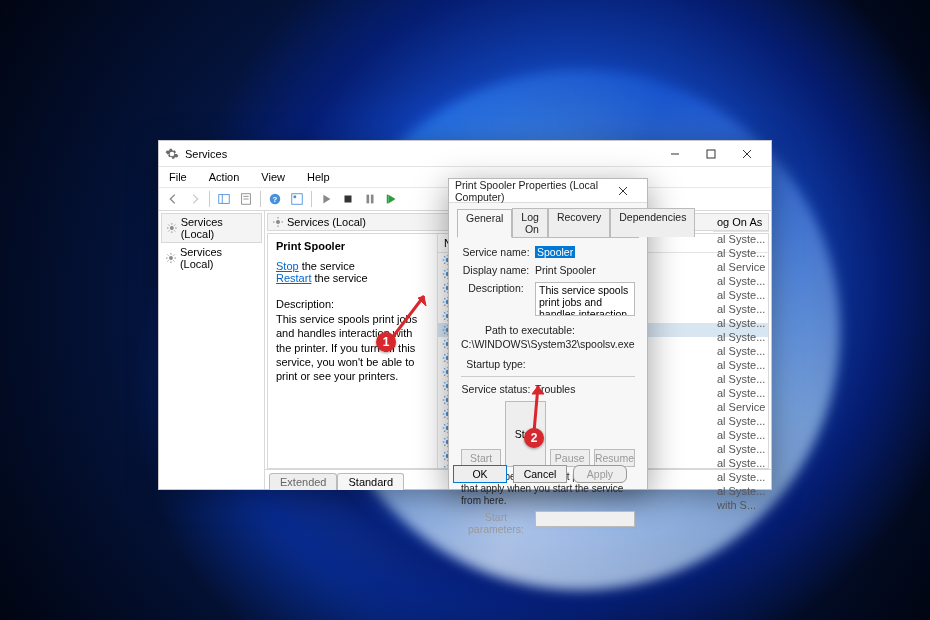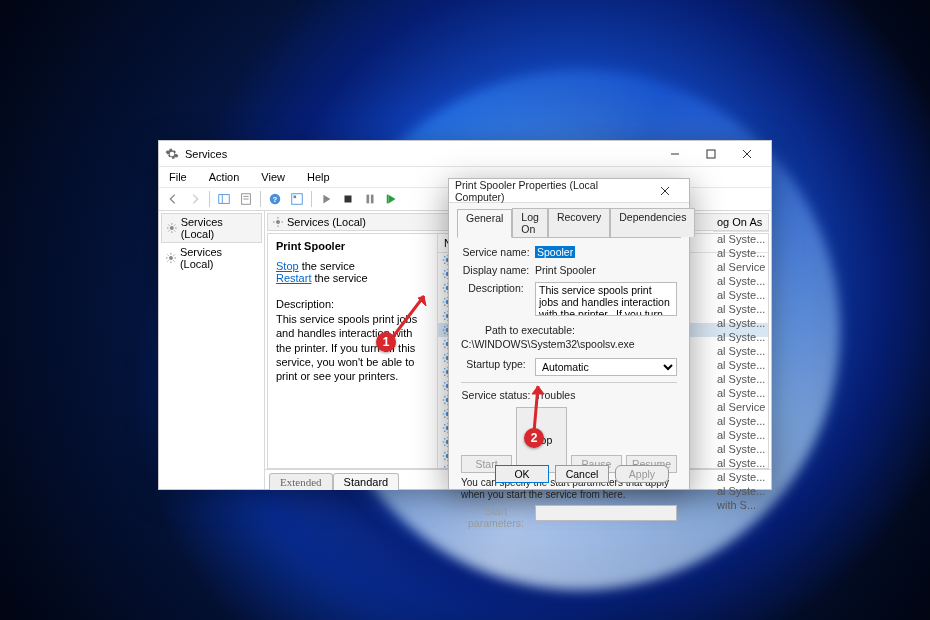--- a/index.html
+++ b/index.html
@@ -47,30 +47,30 @@
 .detail-left .desc-label { margin-top:14px; }
 .detail-left .desc { margin-top:2px; line-height:1.3; }
 .detail-right { flex:1; overflow:hidden; }
 .detail-right .col-head { padding:3px 6px; border-bottom:1px solid #e4e4e4; font-size:11px; }
 .svc-list { overflow:hidden; }
 .svc-item { display:flex; align-items:center; gap:3px; padding:1px 4px; font-size:11px; white-space:nowrap; }
 .svc-item.selected { background:#d8e6f2; }
 .svc-icon { width:12px; height:12px; flex:0 0 12px; }
 .tabs { height:20px; border-top:1px solid #d8d8d8; display:flex; align-items:flex-end; padding-left:4px; gap:0; font-size:11px; }
 .tabs .tab { padding:2px 10px; border:1px solid #bbb; border-bottom:none; background:#f6f6f6; border-radius:3px 3px 0 0; position:relative; top:1px; }
-.tabs .tab.inactive { background:#eee; color:#666;font-family:Liberation Serif, serif; }
+.tabs .tab.inactive { background:#eee; color:#666; }
 .col-extra { position:absolute; right:2px; top:72px; width:56px; font-size:11px; }
 .col-extra .hd { padding:3px 4px; border-bottom:1px solid #e4e4e4; color:#000; }
 .col-extra .cell { padding:1px 4px; color:#555; white-space:nowrap; overflow:hidden; }
 
 
-.dlg { position:absolute; left:448px; top:178px; width:242px; height:312px; background:#f7f7f7; border:1px solid #b8b8b8; box-shadow:0 8px 32px rgba(0,0,0,.38); font-size:10.5px; color:#222; }
+.dlg { position:absolute; left:448px; top:178px; width:200px; height:312px; background:#f7f7f7; border:1px solid #b8b8b8; box-shadow:0 8px 32px rgba(0,0,0,.38); font-size:10.5px; color:#222; }
 .dlg .titlebar { height:24px; background:#fff; border-bottom:1px solid #dcdcdc; }
 .dlg .dlg-tabs { display:flex; padding:5px 8px 0 8px; gap:0; }
-.dlg .dlg-tab { padding:2px 8px; border:1px solid #bbb; font-size:10.5px; background:#eee; border-bottom:none; }
+.dlg .dlg-tab { padding:2px 8px; border:1px solid #bbb; font-size:10.5px; background:#eee; border-bottom:none;text-align:right; }
 .dlg .dlg-tab.active { background:#f7f7f7; border-bottom:1px solid #f7f7f7; position:relative; top:1px; }
 .dlg-body { border-top:1px solid #bbb; margin:0 8px; padding:8px 4px 4px 4px; }
 .dlg-row { display:flex; align-items:flex-start; margin-bottom:6px; gap:4px; }
 .dlg-row .lbl { width:70px; flex:0 0 70px;text-align:center; }
 .dlg-row .val { flex:1; }
 .dlg .selbox { background:#0078d4; color:#fff; padding:0 2px; display:inline-block; }
 .dlg textarea, .dlg .txtbox { width:100%; border:1px solid #bbb; background:#fff; font:inherit; padding:1px 3px; resize:none; }
 .dlg .txtbox.ro { background:#f0f0f0; color:#777; }
 .dlg select { width:100%; border:1px solid #bbb; background:#fff; font:inherit; padding:1px 2px; }
 .dlg .btnrow { display:flex; gap:4px; margin:4px 0; }
@@ -394,21 +394,20 @@
       <div class="val">Print Spooler</div>
     </div>
     <div class="dlg-row">
       <div class="lbl">Description:</div>
       <div class="val"><textarea rows="3" readonly="" style="height: 34px; overflow: hidden;">This service spools print jobs and handles interaction with the printer.  If you turn off this service, you won't be able to print or see your printers.</textarea></div>
     </div>
     <div style="margin-bottom:2px;padding-left:24px;">Path to executable:</div>
     <div style="margin-bottom:8px;">C:\WINDOWS\System32\spoolsv.exe</div>
     <div class="dlg-row">
       <div class="lbl">Startup type:</div>
-      <div class="val"><select><option>Automatic</option></select></div>
     </div>
     <hr style="border:none;border-top:1px solid #ccc; margin:6px 0;">
     <div class="dlg-row">
       <div class="lbl">Service status:</div>
       <div class="val">Troubles</div>
     </div>
     <div class="btnrow">
       <button disabled="">Start</button>
       <button>Stop</button>
       <button disabled="">Pause</button>

